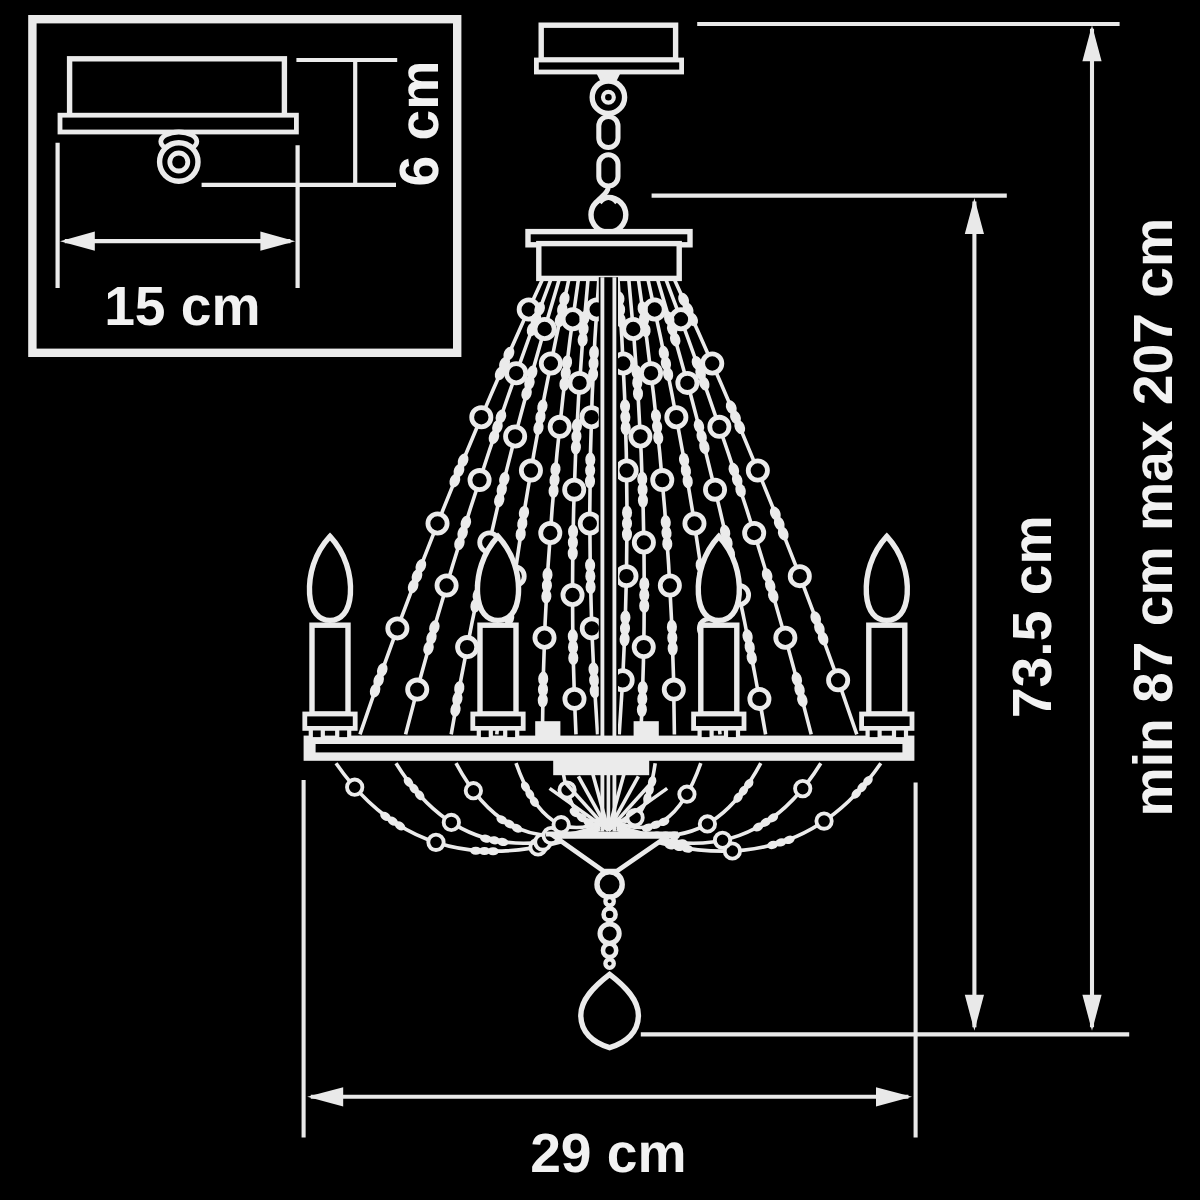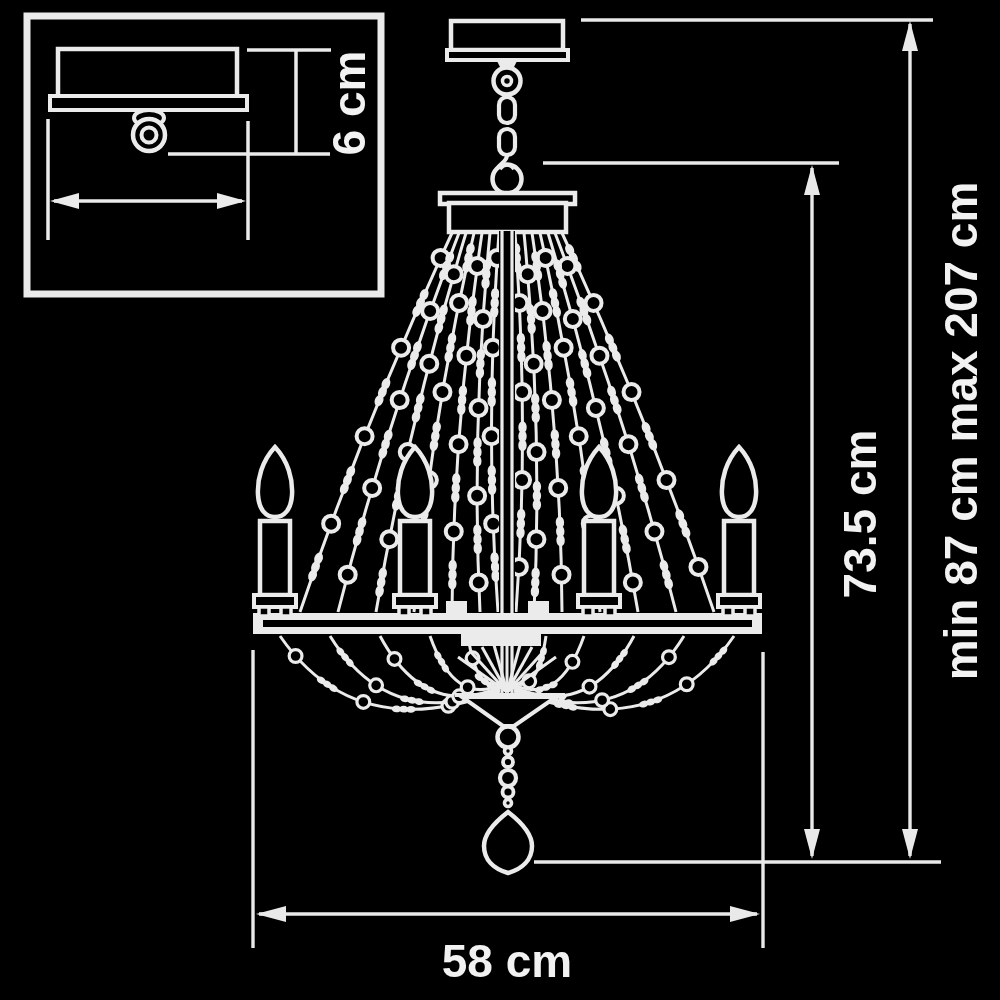--- a/index.html
+++ b/index.html
@@ -455,21 +455,22 @@
       </g>
 
       <g>
         <line x1="259" y1="914" x2="757" y2="914"></line>
         <polygon points="256,914 286,906 286,922" fill="#e9e9e9" stroke="none"></polygon>
         <polygon points="760,914 730,906 730,922" fill="#e9e9e9" stroke="none"></polygon>
       </g>
     </g>
   </svg>
 
+  <div class="dim-label" style="left:52px;top:232px;width:200px;">15 cm</div>
 
   <div class="dim-label rot" style="left:349px;top:103px;">6 cm</div>
 
   <div class="dim-label rot" style="left:860px;top:514px;">73.5 cm</div>
 
   <div class="dim-label rot" style="left:961px;top:431px;">min 87 cm max 207 cm</div>
 
-  <div class="dim-label" style="left:407px;top:938px;width:200px;">58 cm</div>
+  <div class="dim-label" style="left:407px;top:938px;width:200px;">29 cm</div>
 </div>
 
 </body></html>

